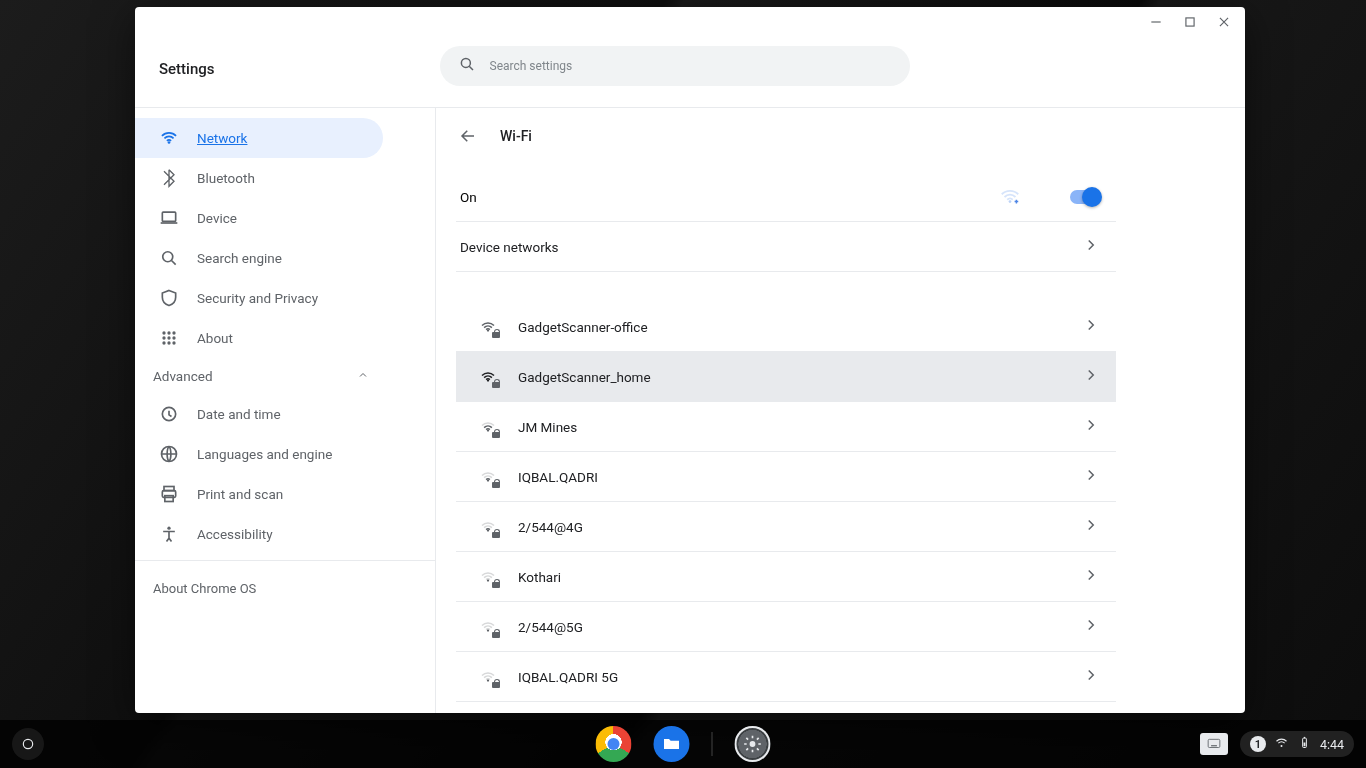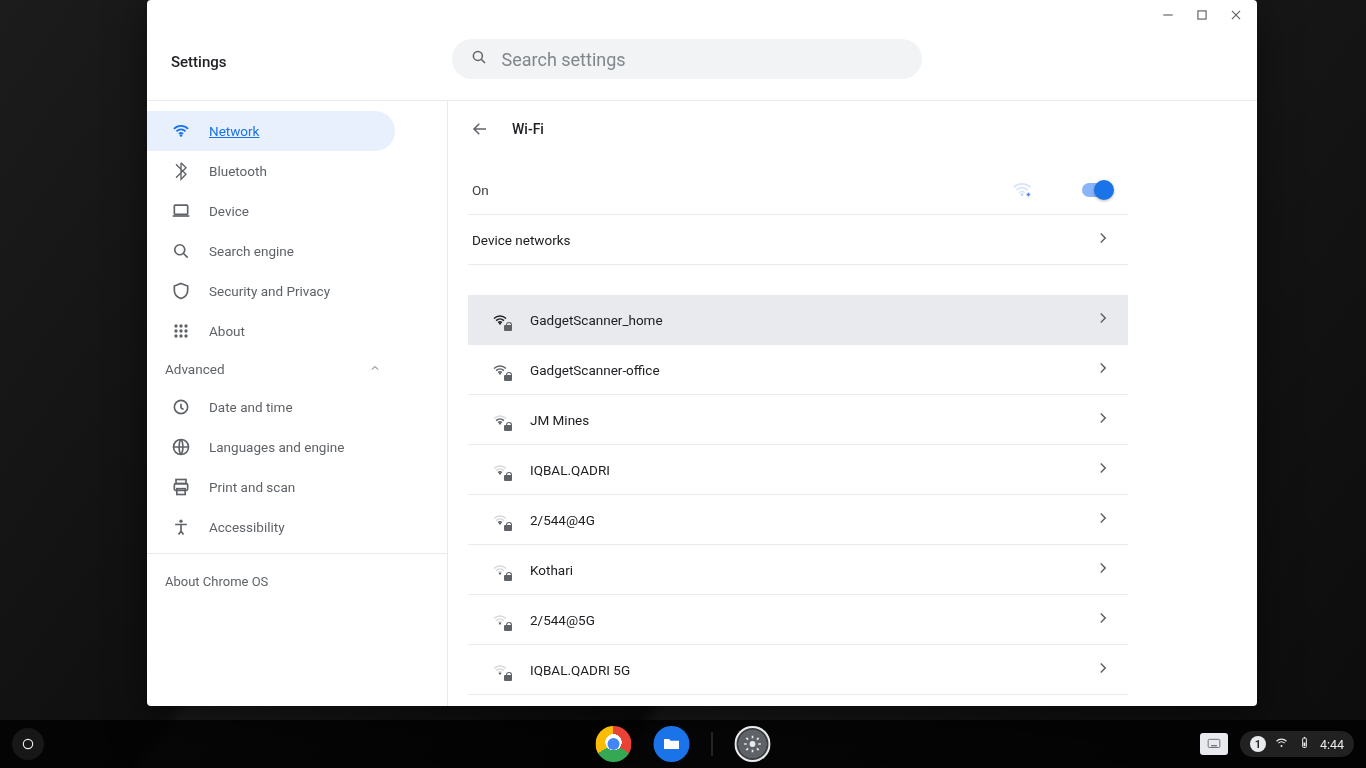--- a/index.html
+++ b/index.html
@@ -9,29 +9,28 @@
   
   .wallpaper {
     position: absolute; inset: 0;
     background:
       linear-gradient(125deg, #1c1c1c 0%, #0f0f0f 35%, #1a1a1a 36%, #0a0a0a 60%, #181818 61%, #0c0c0c 100%);
   }
 
   
   .window {
     position: absolute;
-    left: 135px; top: 0;
+    left: 135px; top: 7px;
     width: 1110px; height: 706px;
     background: #fff;
     border-radius: 4px;
     box-shadow: 0 10px 40px rgba(0,0,0,0.5);
     overflow: hidden;
     display: flex;
     flex-direction: column;
-    margin-left: 12px;
   }
 
   .titlebar {
     height: 30px;
     display: flex;
     justify-content: flex-end;
     align-items: center;
     padding-right: 14px;
     gap: 20px;
   }
@@ -46,21 +45,21 @@
   .app-title { font-size: 15px; font-weight: 500; color:#202124; margin-left: 6px; margin-top: 6px; }
   .search-wrap { flex: 0 0 470px; margin-left: 225px; }
   .search {
     display:flex; align-items:center;
     height: 40px; border-radius: 40px;
     background:#f1f3f4; padding: 0 18px;
     color:#5f6368;
   }
   .search input {
     border:none; background:transparent; outline:none;
-    font-size: 18px; color:#000000; margin-left: 14px; width: 100%;
+    font-size: 12px; color:#000000; margin-left: 14px; width: 100%;
   }
   .search input::placeholder { color:#80868b; }
 
   .body {
     flex:1; display:flex; border-top: 1px solid #e8eaed; min-height:0;
   }
 
   
   .sidebar {
     width: 300px; padding-top: 10px;
@@ -110,21 +109,21 @@
     min-height: 50px;
     padding: 0 16px 0 2px;
     border-bottom: 1px solid #e8eaed;
     cursor:pointer;
     font-size: 13.5px;
     color:#202124;
   }
   .row:first-child { border-top: none; }
   .row .arrow { margin-left:auto; color:#5f6368; }
   .row .left-pad { width: 60px; display:flex; align-items:center; justify-content:center; }
-  .row.on-row { border-bottom: 1px solid #e8eaed; color:#404040; font-size:13.5px; padding-left: 2px; gap: 41px; }
+  .row.on-row { border-bottom: 1px solid #e8eaed; color:#000000; font-size:13.5px; padding-left: 2px; gap: 41px; }
   .row.on-row .spacer { flex:1; }
   .row.known { padding-left: 4px; }
 
   .row.net.selected { background:#e8eaed; }
   .row.net .signal { color:#5f6368; }
   .row.net.selected .signal { color:#202124; }
 
   .toggle {
     width: 30px; height: 14px; border-radius: 8px;
     background:#8ab4f8; position:relative; margin-left: 8px;
@@ -366,44 +365,44 @@
             <span class="arrow">
               <svg viewBox="0 0 24 24">
                   <path d="M9 6l6 6-6 6" fill="none" stroke="#5f6368" stroke-width="2"></path>
                 </svg>
             </span>
           </div>
 
           <div class="main-sep"></div>
 
           <div id="netlist">
-              <div class="row net selected">
+              <div class="row net">
                 <span class="left-pad">
                   <span class="wifi-ic signal"><svg viewBox="0 0 24 24">
                       <path d="M12 18.3a1.5 1.5 0 100-3 1.5 1.5 0 000 3z" fill="currentColor"></path>
                       <path d="M9.5 15.5c1.5-1.5 3.5-1.5 5 0" fill="none" stroke-width="2" stroke="currentColor"></path>
                       <path d="M6.8 12.8c3-3 7.4-3 10.4 0" fill="none" stroke-width="2" stroke="currentColor"></path>
                       <path d="M4 10c4.6-4.6 11.4-4.6 16 0" fill="none" stroke-width="2" stroke="currentColor"></path>
                     </svg><span class="lock"></span></span>
                 </span>
-                <span>GadgetScanner_home</span>
-                <span class="arrow"><svg viewBox="0 0 24 24">
-                    <path d="M9 6l6 6-6 6" fill="none" stroke="#5f6368" stroke-width="2"></path>
-                  </svg></span>
-              </div>
-              <div class="row net">
+                <span>GadgetScanner-office</span>
+                <span class="arrow"><svg viewBox="0 0 24 24">
+                    <path d="M9 6l6 6-6 6" fill="none" stroke="#5f6368" stroke-width="2"></path>
+                  </svg></span>
+              </div>
+              <div class="row net selected">
                 <span class="left-pad">
                   <span class="wifi-ic signal"><svg viewBox="0 0 24 24">
                       <path d="M12 18.3a1.5 1.5 0 100-3 1.5 1.5 0 000 3z" fill="currentColor"></path>
                       <path d="M9.5 15.5c1.5-1.5 3.5-1.5 5 0" fill="none" stroke-width="2" stroke="currentColor"></path>
                       <path d="M6.8 12.8c3-3 7.4-3 10.4 0" fill="none" stroke-width="2" stroke="currentColor"></path>
                       <path d="M4 10c4.6-4.6 11.4-4.6 16 0" fill="none" stroke-width="2" stroke="currentColor"></path>
                     </svg><span class="lock"></span></span>
                 </span>
-                <span>GadgetScanner-office</span>
+                <span>GadgetScanner_home</span>
                 <span class="arrow"><svg viewBox="0 0 24 24">
                     <path d="M9 6l6 6-6 6" fill="none" stroke="#5f6368" stroke-width="2"></path>
                   </svg></span>
               </div>
               <div class="row net">
                 <span class="left-pad">
                   <span class="wifi-ic signal"><svg viewBox="0 0 24 24">
                       <path d="M12 18.3a1.5 1.5 0 100-3 1.5 1.5 0 000 3z" fill="currentColor"></path>
                       <path d="M9.5 15.5c1.5-1.5 3.5-1.5 5 0" fill="none" stroke-width="2" stroke="currentColor"></path>
                       <path d="M6.8 12.8c3-3 7.4-3 10.4 0" fill="none" stroke-width="2" stroke="currentColor"></path>

